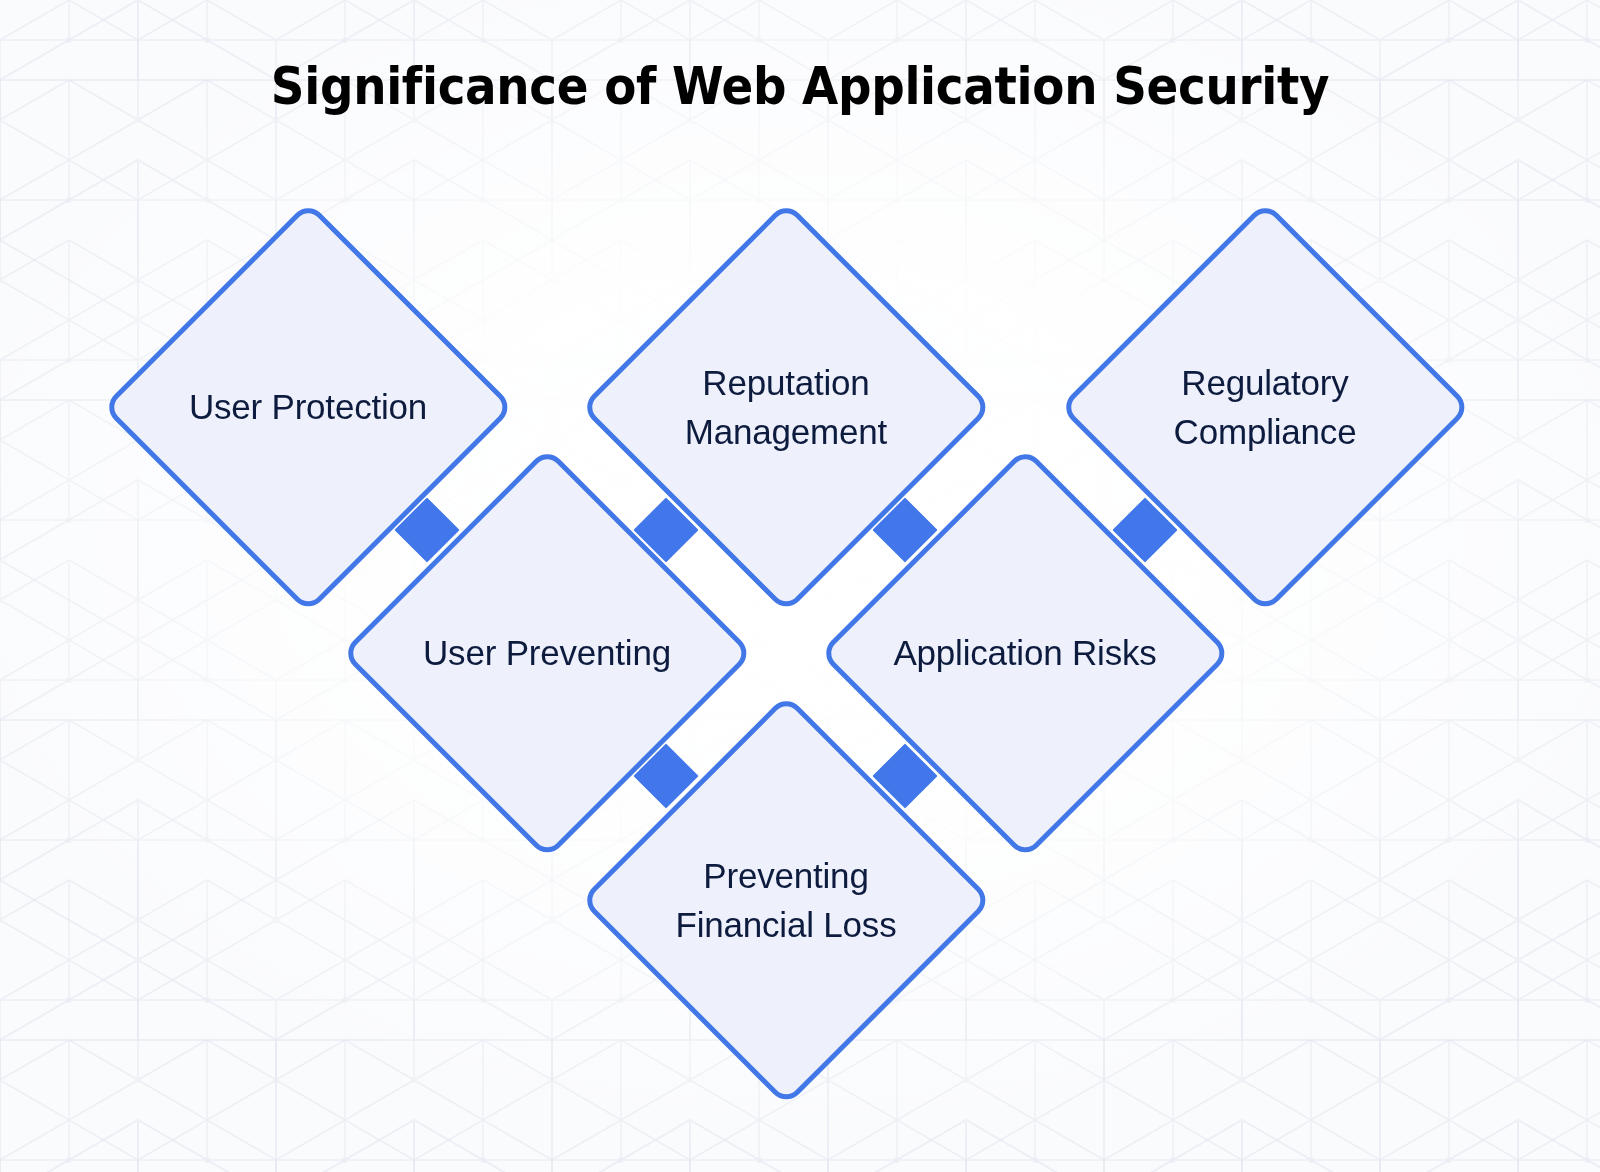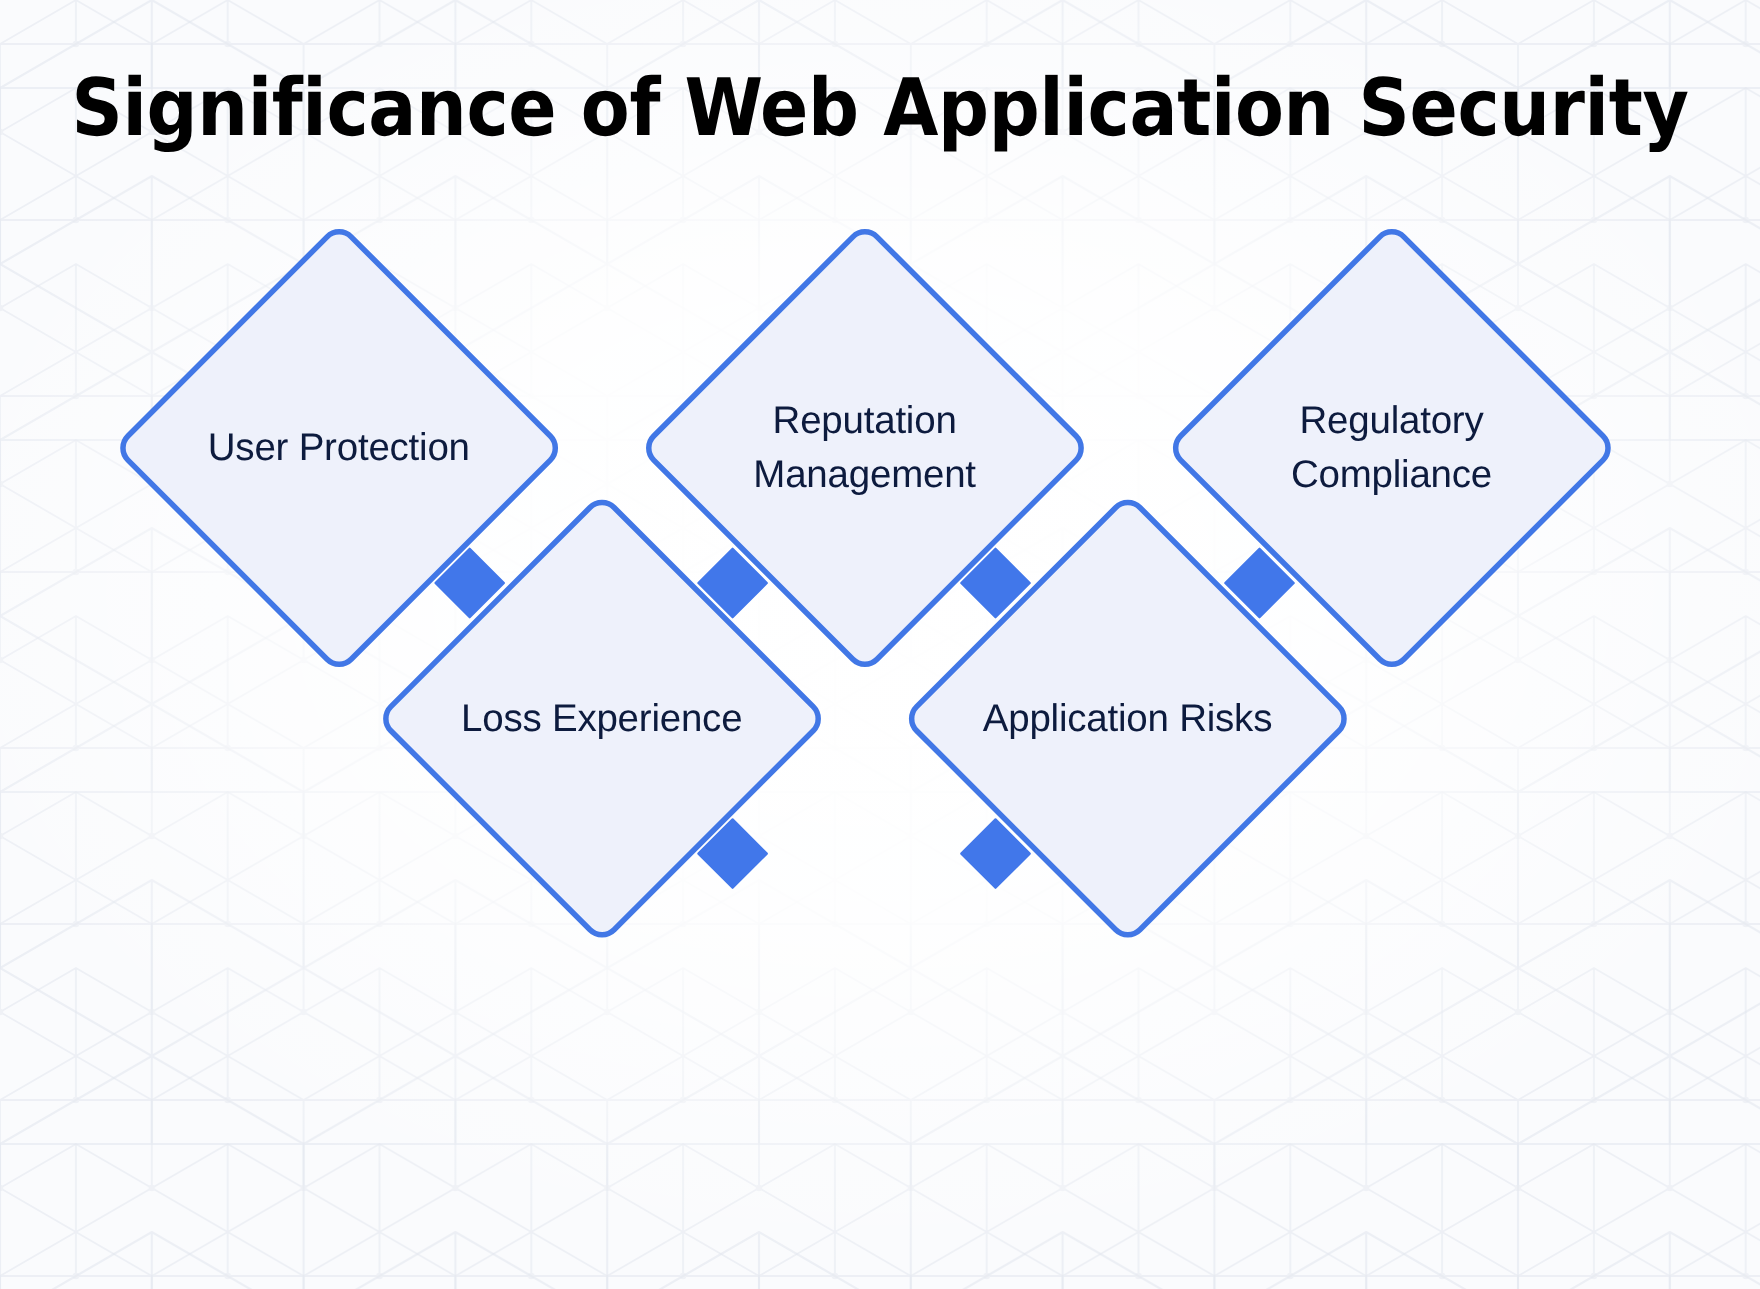--- a/index.html
+++ b/index.html
@@ -35,21 +35,21 @@
 
   
   #title {
     position: absolute;
     left: 0;
     top: 56px;
     width: 1600px;
     z-index: 5;
     text-align: center;
     font-family: "DejaVu Sans Condensed", "Liberation Sans Narrow", "Liberation Sans", sans-serif;
-    font-size: 72px;
+    font-size: 52px;
     font-weight: bold;
     letter-spacing: -0.3px;
     color: #000000;
     white-space: nowrap;
   }
 
   
   #diagram {
     position: absolute;
     inset: 0;
@@ -146,21 +146,26 @@
         <div class="label" style="color: rgb(13, 27, 62);">Regulatory
 Compliance</div>
       </div>
       <div class="node" style="left: 786px; top: 407px; width: 423.4px; height: 423.4px;">
         <div class="diamond" style="width: 292px; height: 292px; background: rgb(238, 241, 251); border-color: rgb(65, 119, 230);"></div>
         <div class="label" style="color: rgb(13, 27, 62);">Reputation
 Management</div>
       </div>
       <div class="node" style="left: 547px; top: 653px; width: 423.4px; height: 423.4px;">
         <div class="diamond" style="width: 292px; height: 292px; background: rgb(238, 241, 251); border-color: rgb(65, 119, 230);"></div>
-        <div class="label" style="color: rgb(13, 27, 62);">Loss Experience</div>
+        <div class="label" style="color: rgb(13, 27, 62);">User Preventing</div>
       </div>
       <div class="node" style="left: 1025px; top: 653px; width: 423.4px; height: 423.4px;">
         <div class="diamond" style="width: 292px; height: 292px; background: rgb(238, 241, 251); border-color: rgb(65, 119, 230);"></div>
         <div class="label" style="color: rgb(13, 27, 62);">Application Risks</div>
+      </div>
+      <div class="node" style="left: 786px; top: 900px; width: 423.4px; height: 423.4px;">
+        <div class="diamond" style="width: 292px; height: 292px; background: rgb(238, 241, 251); border-color: rgb(65, 119, 230);"></div>
+        <div class="label" style="color: rgb(13, 27, 62);">Preventing
+Financial Loss</div>
       </div>
     </div>
 
 </div>
 
 </body></html>

